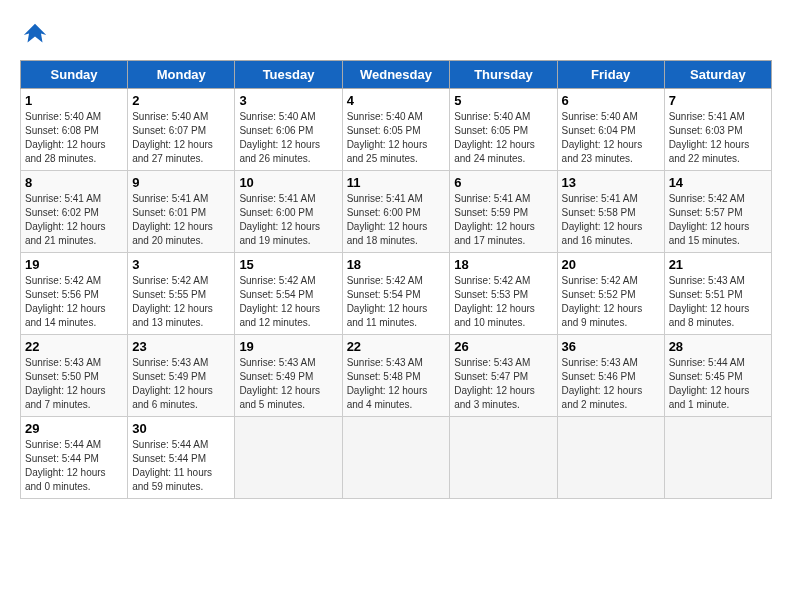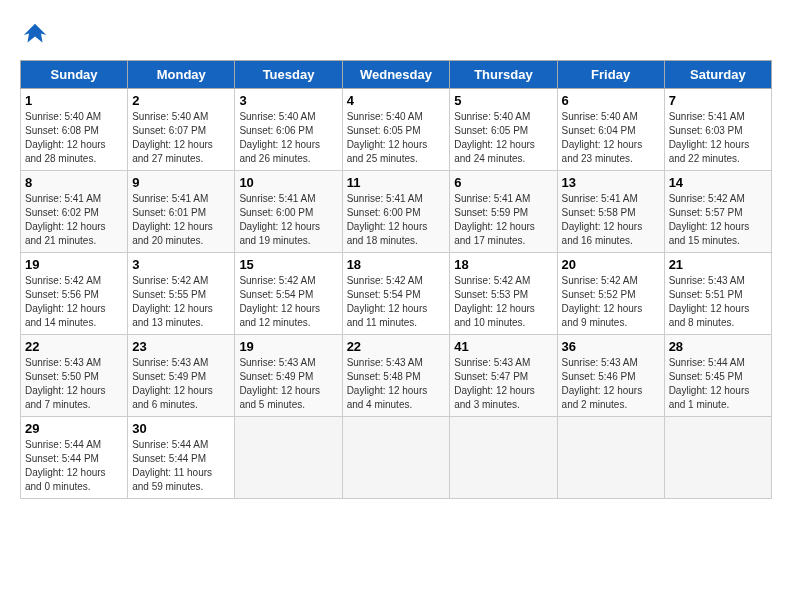--- a/index.html
+++ b/index.html
@@ -297,21 +297,21 @@
 and 5 minutes.</div>
         </td>
         <td>
           <div class="day-num">22</div>
           <div class="day-info" style="white-space: pre-line;">Sunrise: 5:43 AM
 Sunset: 5:48 PM
 Daylight: 12 hours
 and 4 minutes.</div>
         </td>
         <td>
-          <div class="day-num">41</div>
+          <div class="day-num">26</div>
           <div class="day-info" style="white-space: pre-line;">Sunrise: 5:43 AM
 Sunset: 5:47 PM
 Daylight: 12 hours
 and 3 minutes.</div>
         </td>
         <td>
           <div class="day-num">36</div>
           <div class="day-info" style="white-space: pre-line;">Sunrise: 5:43 AM
 Sunset: 5:46 PM
 Daylight: 12 hours

